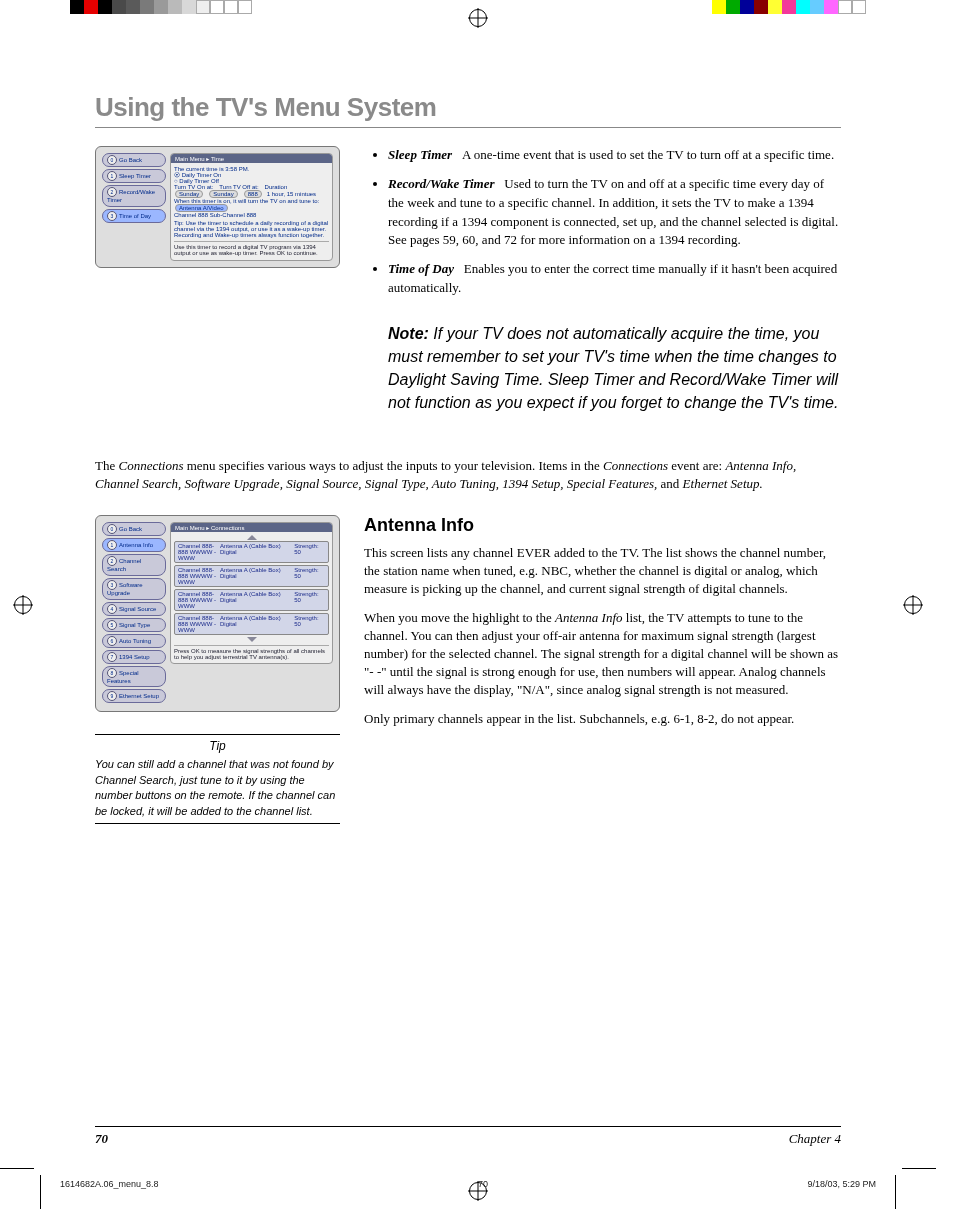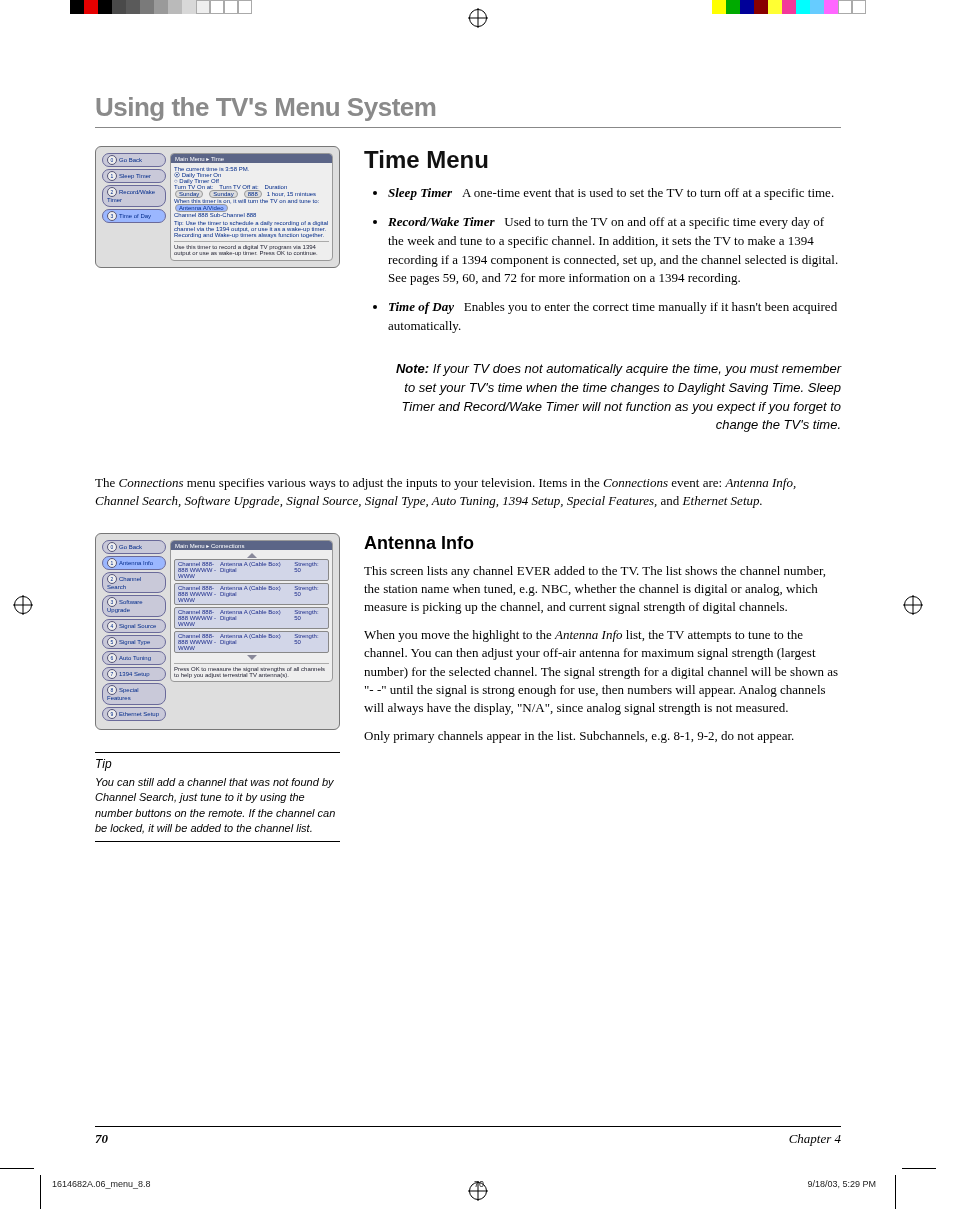--- a/index.html
+++ b/index.html
@@ -92,24 +92,23 @@
     line-height: 1.45;
     margin-bottom: 10px;
   }
   .term {
     font-weight: bold;
     font-style: italic;
   }
   .note-block {
     font-family: Arial, sans-serif;
     font-style: italic;
-    font-size: 13px;
+    font-size: 16px;
     line-height: 1.45;
     margin-left: 24px;
-    text-align: right;
   }
   .note-block .note-label {
     font-weight: bold;
   }
   
   .mock {
     border: 1px solid #777;
     border-radius: 6px;
     background: #dedede;
     padding: 6px;
@@ -181,20 +180,21 @@
   .mock::after { content:''; display:block; clear:both;}
   .tip-block {
     margin-top: 22px;
     font-family: Arial, sans-serif;
   }
   .tip-block .tip-rule { border: none; border-top: 1px solid #000; margin: 0 0 4px 0; }
   .tip-block .tip-head {
     font-style: italic;
     font-size: 12px;
     margin: 0 0 4px 0;
+    text-align: center;
   }
   .tip-block .tip-body {
     font-style: italic;
     font-size: 11px;
     line-height: 1.4;
     margin: 0 0 4px 0;
   }
   .footer {
     position: absolute;
     left: 95px; right: 95px;
@@ -202,21 +202,21 @@
     border-top: 1px solid #000;
     padding-top: 4px;
     display: flex;
     justify-content: space-between;
     font-size: 13px;
     font-style: italic;
   }
   .footer .pg { font-weight: bold; font-style: italic; }
   .meta {
     position: absolute;
-    left: 52px; right: 60px;
+    left: 60px; right: 60px;
     bottom: 20px;
     font-family: Arial, sans-serif;
     font-size: 9px;
     color: #222;
     display: flex;
     justify-content: space-between;
   }
 </style>
 </head>
 <body>
@@ -292,21 +292,20 @@
             </div>
             <div>When this timer is on, it will turn the TV on and tune to:</div>
             <div><span class="btn" style="background:#9bb7ff">Antenna A/Video</span></div>
             <div>Channel  888   Sub-Channel  888</div>
             <div style="margin-top:2px">Tip: Use the timer to schedule a daily recording  of a digital channel via the 1394 output, or use it as a wake-up timer. Recording and Wake-up timers always function together.</div>
             <div class="hint">Use this timer to record a digital TV program via 1394 output or use as wake-up timer. Press OK to continue.</div>
           </div>
         </div>
       </div>
       <div class="right-col">
-        <h2 class="section">Time Menu</h2>
         <ul class="bullets">
           <li><span class="term">Sleep Timer</span>&nbsp;&nbsp;&nbsp;<span>A one-time event that is used to set the TV to turn off at a specific time.</span></li>
           <li><span class="term">Record/Wake Timer</span>&nbsp;&nbsp;&nbsp;<span>Used to turn the TV on and off at a specific time every day of the week and tune to a specific channel. In addition, it sets the TV to make a 1394 recording if a 1394 component is connected, set up, and the channel selected is digital. See pages 59, 60, and 72 for more information on a 1394 recording.</span></li>
           <li><span class="term">Time of Day</span>&nbsp;&nbsp;&nbsp;<span>Enables you to enter the correct time manually if it hasn't been acquired automatically.</span></li>
         </ul>
         <p class="note-block">
           <span class="note-label">Note:</span> <span>If your TV does not automatically acquire the time, you must remember to set your TV's time when the time changes to Daylight Saving Time. Sleep Timer and Record/Wake Timer will not function as you expect if you forget to change the TV's time.</span>
         </p>
       </div>
     </div>
@@ -366,21 +365,21 @@
           <p class="tip-body">You can still add a channel that was not found by Channel Search, just tune to it by using the number buttons on the remote. If the channel can be locked, it will be added to the channel list.</p>
           <hr class="tip-rule">
         </div>
       </div>
       <div class="right-col">
         <h3 class="subsection">Antenna Info</h3>
         <p class="body">This screen lists any channel EVER added to the TV. The list shows the channel number, the station name when tuned, e.g. NBC, whether the channel is digital or analog, which measure is picking up the channel, and current signal strength of digital channels.</p>
         <p class="body">
           <span>When you move the highlight to the </span><em>Antenna Info</em><span> list, the TV attempts to tune to the channel. You can then adjust your off-air antenna for maximum signal strength (largest number) for the selected channel. The signal strength for a digital channel will be shown as "- -" until the signal is strong enough for use, then numbers will appear. Analog channels will always have the display, "N/A", since analog signal strength is not measured.</span>
         </p>
-        <p class="body">Only primary channels appear in the list. Subchannels, e.g. 8-1, 9-2, do not appear.</p>
+        <p class="body">Only primary channels appear in the list. Subchannels, e.g. 6-1, 8-2, do not appear.</p>
       </div>
     </div>
 
   </div>
 
   <div class="footer">
     <span class="pg">70</span>
     <span>Chapter 4</span>
   </div>
 

